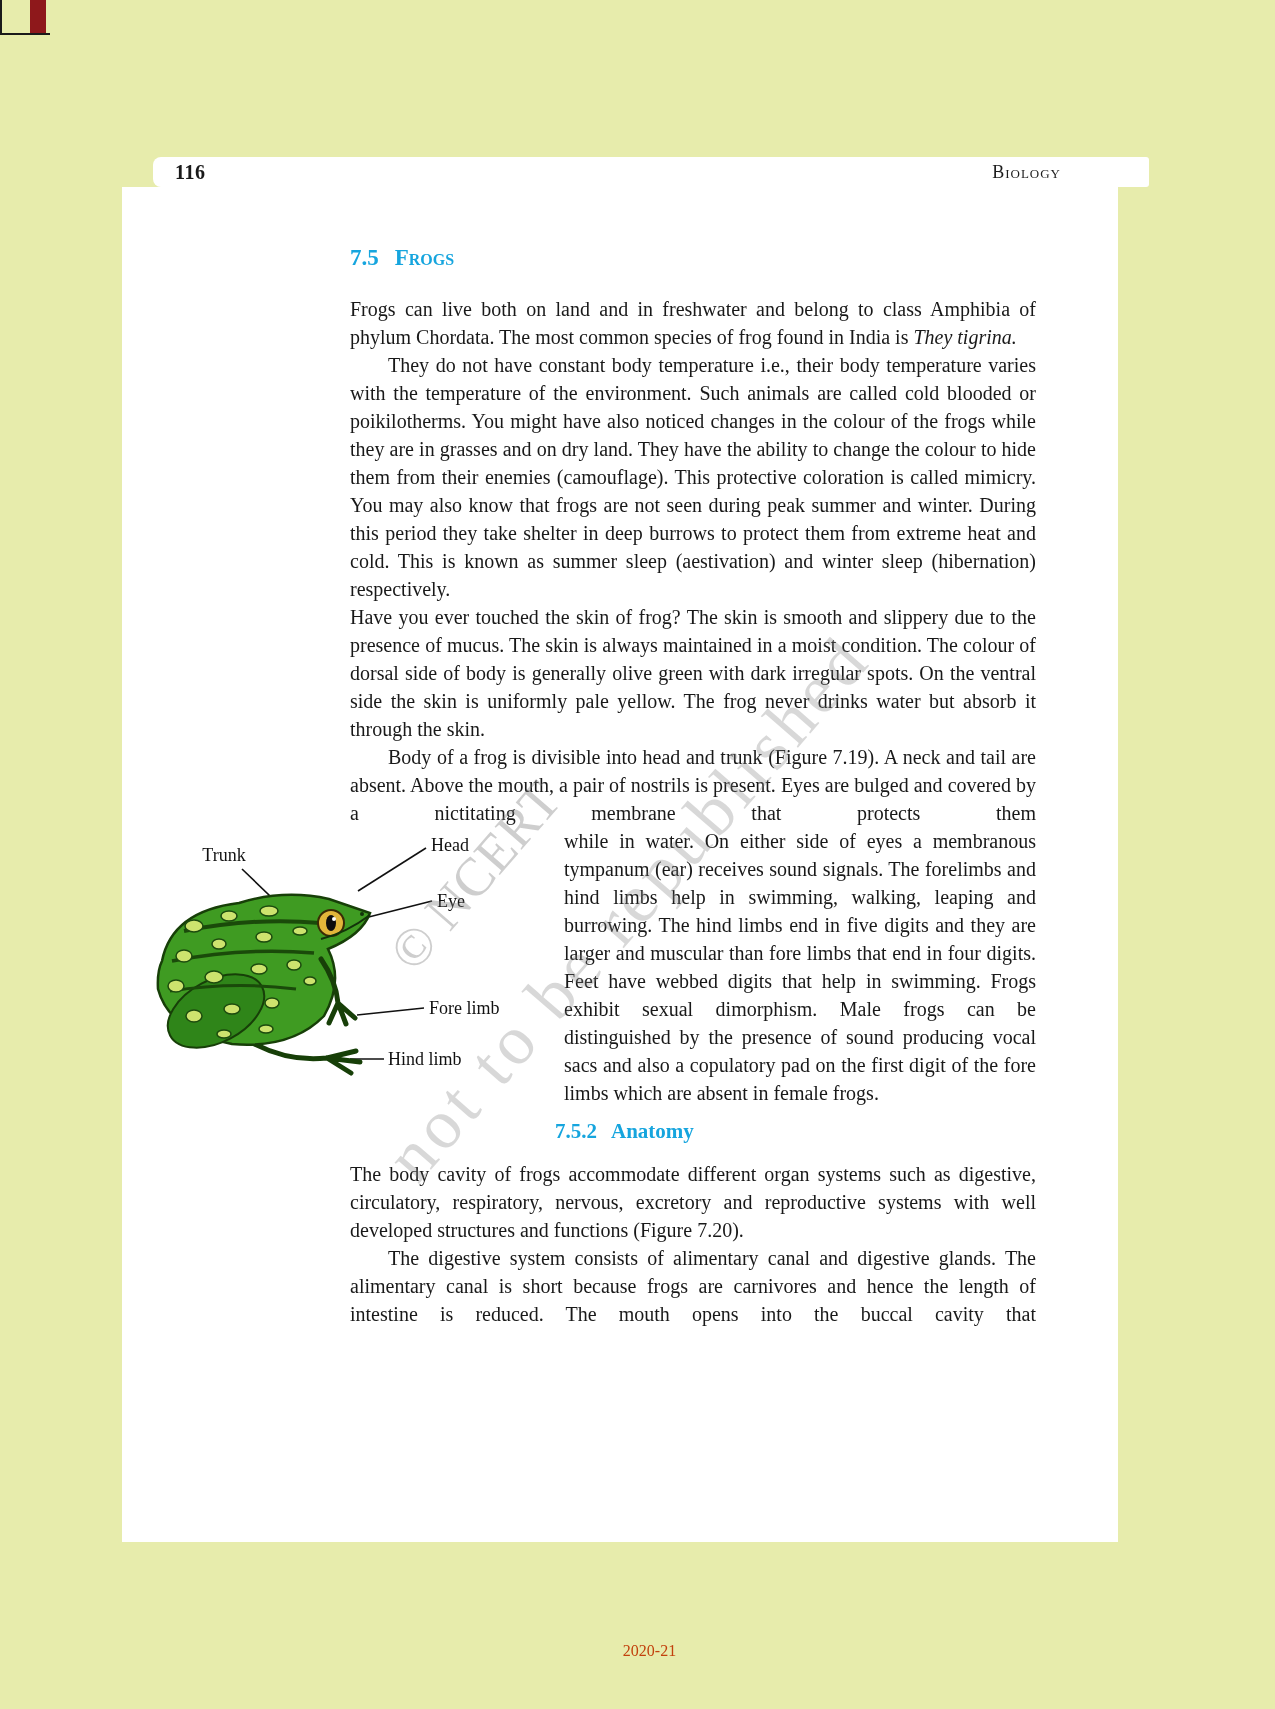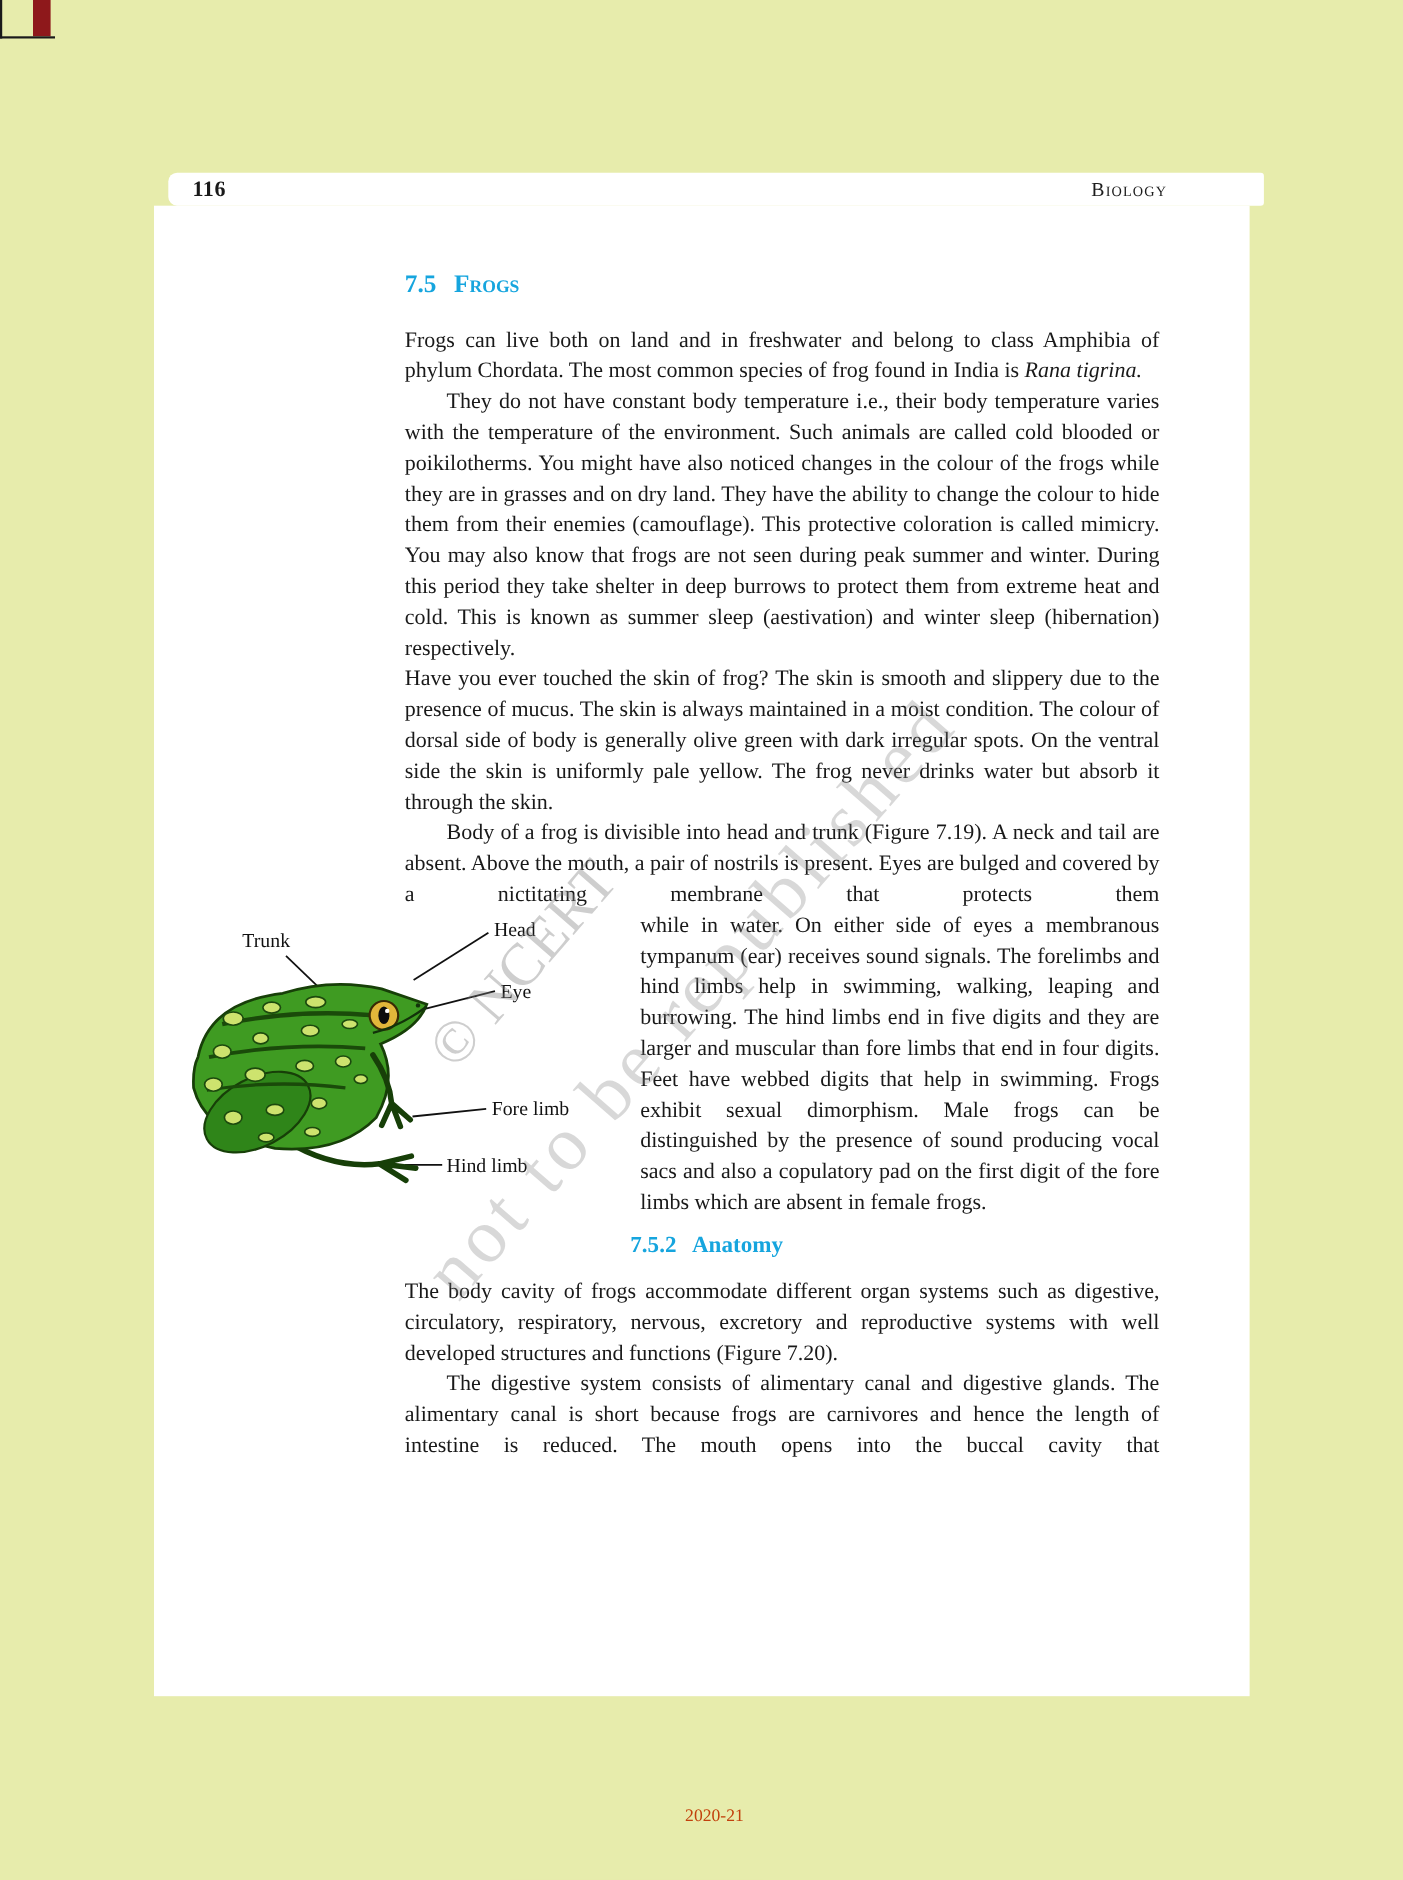--- a/index.html
+++ b/index.html
@@ -21,21 +21,21 @@
     display:flex; align-items:center; justify-content:space-between;
   }
   .page-num { font-weight:bold; font-size:20px; padding-left:22px; letter-spacing:.5px; }
   .header-title {
     font-variant:small-caps; font-size:18px; letter-spacing:1px;
     padding-right:88px; color:#1c1c1c;
   }
 
   
   .paper {
-    position:absolute; left:140px; top:187px; width:996px; height:1355px;
+    position:absolute; left:122px; top:187px; width:996px; height:1355px;
     background:#ffffff;
   }
   .content { padding:46px 82px 0 228px; }
 
   .sec-h { color:#16a5de; font-size:23px; font-weight:bold; margin:12px 0 24px 0; }
   .sec-h .numgap { display:inline-block; width:16px; }
   .sc { font-variant:small-caps; }
   .sub-h { color:#16a5de; font-size:21px; font-weight:bold; margin:26px 0 15px 0; }
   .sub-h .numgap { display:inline-block; width:14px; }
   .anat-h { margin:12px 0 16px 205px; }
@@ -92,21 +92,21 @@
   </div>
 
   <div class="paper">
     <div class="content">
 
       <h2 class="sec-h">
         <span>7.5</span><span class="numgap"></span><span class="sc">Frogs</span>
       </h2>
 
       <p class="body-p">
-        <span>Frogs can live both on land and in freshwater and belong to class Amphibia of phylum Chordata. The most common species of frog found in India is </span><span class="species">Rana tigrina.</span>
+        <span>Frogs can live both on land and in freshwater and belong to class Amphibia of phylum Chordata. The most common species of frog found in India is </span><span class="species">They tigrina.</span>
       </p>
 
       <p class="body-p indent">They do not have constant body temperature i.e., their body temperature varies with the temperature of the environment. Such animals are called cold blooded or poikilotherms. You might have also noticed changes in the colour of the frogs while they are in grasses and on dry land. They have the ability to change the colour to hide them from their enemies (camouflage). This protective coloration is called mimicry.  You may also know that frogs are not seen during peak summer and winter. During this period they take shelter in deep burrows to protect them from extreme heat and cold. This is known as summer sleep (aestivation) and winter sleep (hibernation) respectively.</p>
 
 
       <p class="body-p">Have you ever touched the skin of frog? The skin is smooth and slippery due to the presence of mucus. The skin is always maintained in a moist condition. The colour of dorsal side of body is generally olive green with dark irregular spots.  On the ventral side the skin is uniformly pale yellow. The frog never drinks water but absorb it through the skin.</p>
 
       <p class="body-p indent force-just">Body of a frog is divisible into head and trunk (Figure 7.19). A neck and tail are absent. Above the mouth, a pair of nostrils is present.  Eyes are bulged and covered by a nictitating membrane that protects them</p>
 
       <div class="wrap-zone">

